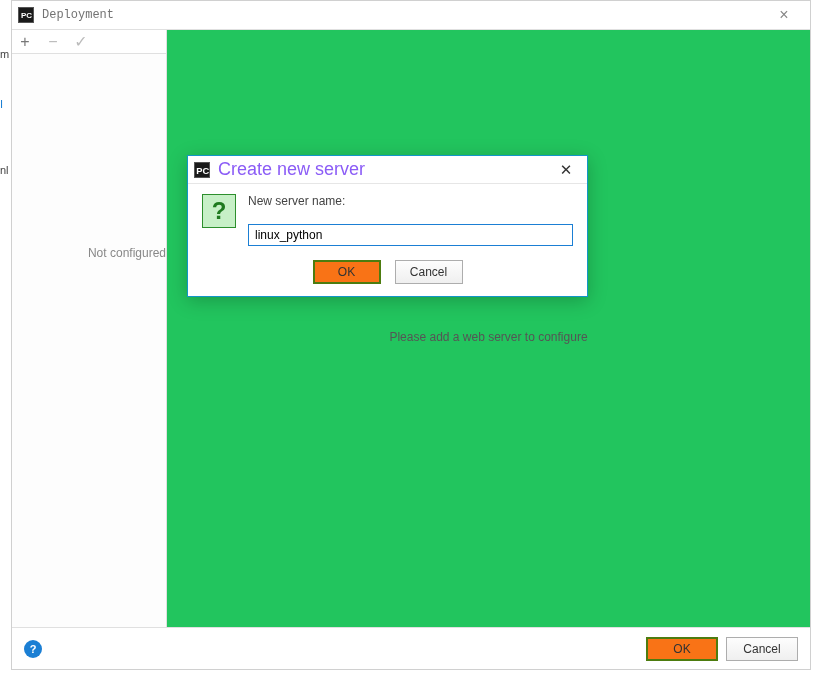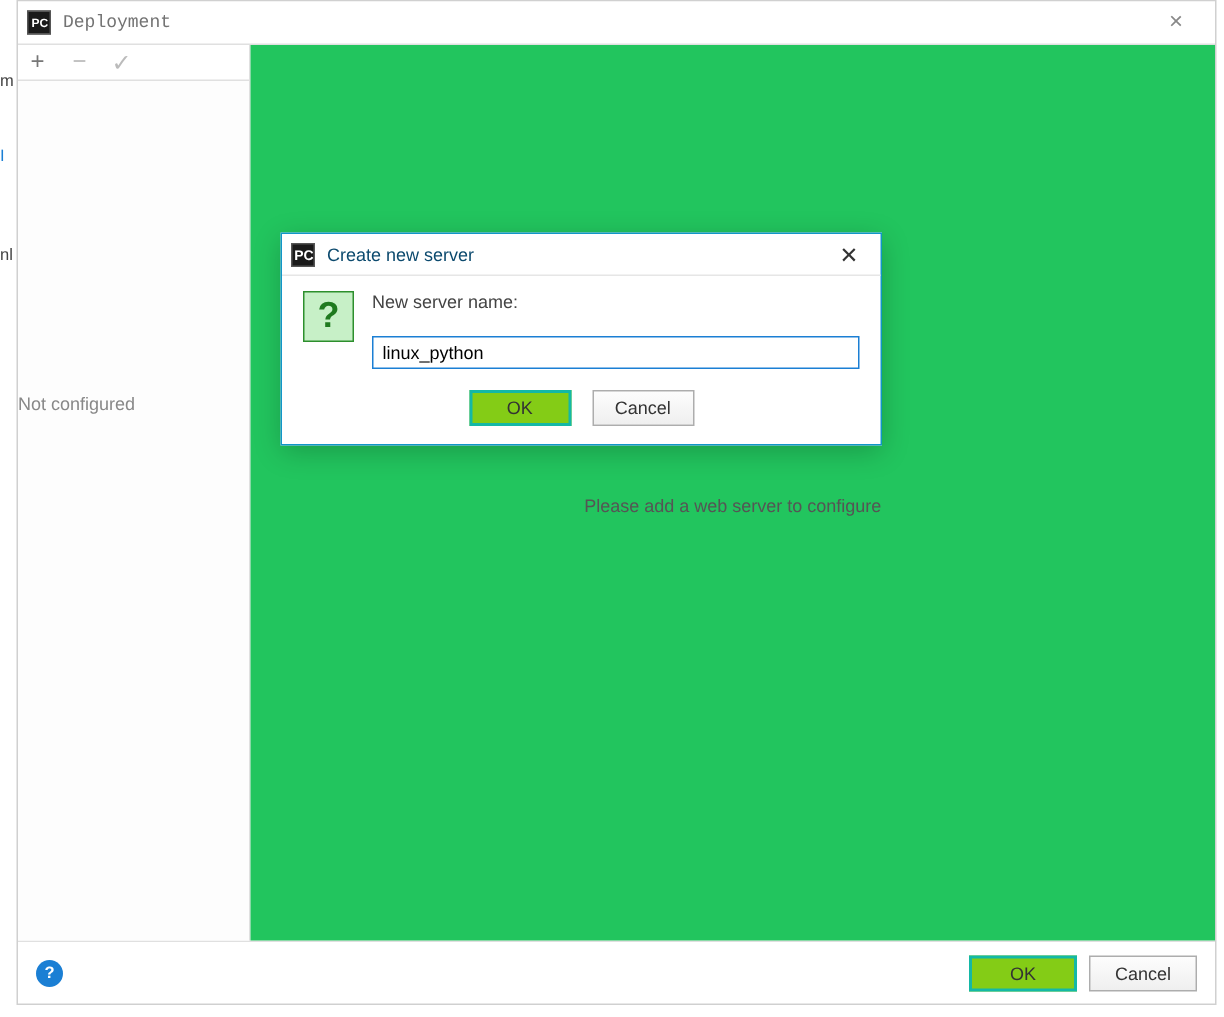--- a/index.html
+++ b/index.html
@@ -93,24 +93,24 @@
     }
     .toolbar .tbtn.minus { color: #bbb; }
     .toolbar .tbtn.check { color: #bbb; }
     .sidebar-content {
       flex: 1;
       position: relative;
       background: #fdfdfd;
     }
     .not-configured {
       position: absolute;
-      top: 208px;
+      top: 192px;
       left: 0;
       right: 0;
-      text-align: left;
+      text-align: right;
       color: #888;
       font-size: 12px;
     }
     .main-content {
       flex: 1;
       position: relative;
       background: #22c55e;
     }
     .placeholder-text {
       position: absolute;
@@ -147,22 +147,22 @@
       min-width: 72px;
       height: 24px;
       border: 1px solid #adadad;
       background: linear-gradient(#fdfdfd, #efefef);
       font-size: 12px;
       color: #333;
       cursor: pointer;
       padding: 0 10px;
     }
     .btn.primary {
-      border: 2px solid #14b8a6;
-      background: #84cc16;
+      border: 2px solid #4d7c0f;
+      background: #f97316;
     }
 
     
     .modal {
       position: absolute;
       left: 187px;
       top: 155px;
       width: 401px;
       border: 1px solid #1296c8;
       background: #fff;
@@ -182,22 +182,22 @@
       height: 16px;
       background: #1a1a1a;
       border: 1px solid #555;
       display: flex;
       align-items: center;
       justify-content: center;
       margin-right: 8px;
     }
     .modal-titlebar .title {
       flex: 1;
-      color: #0c4a6e;
-      font-size: 12px;
+      color: #8b5cf6;
+      font-size: 18px;
     }
     .modal-titlebar .close {
       width: 30px;
       text-align: center;
       color: #333;
       font-size: 15px;
       cursor: pointer;
     }
     .modal-body {
       padding: 10px 14px 4px 14px;

